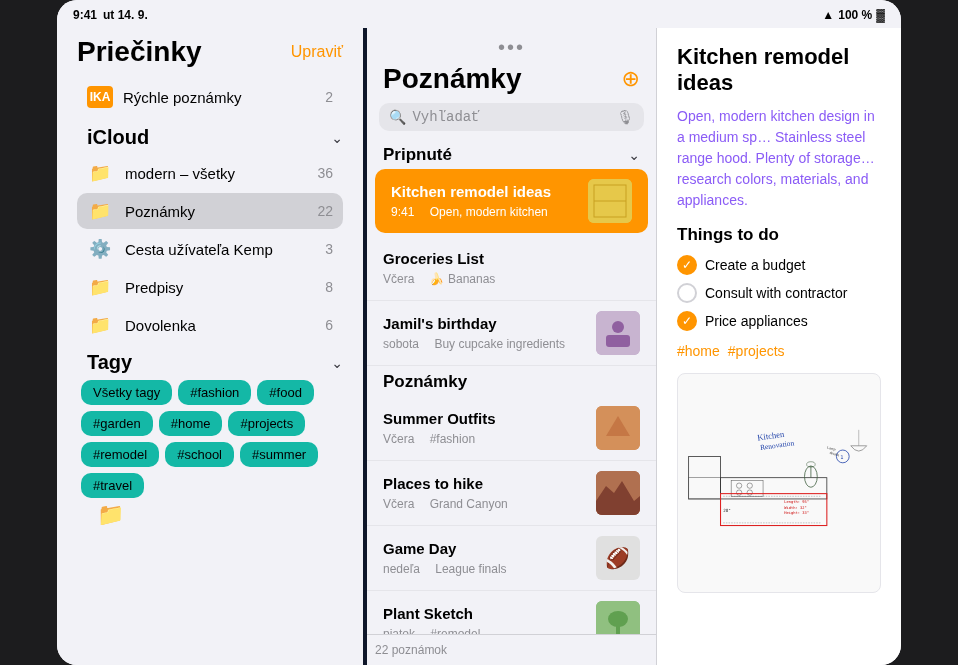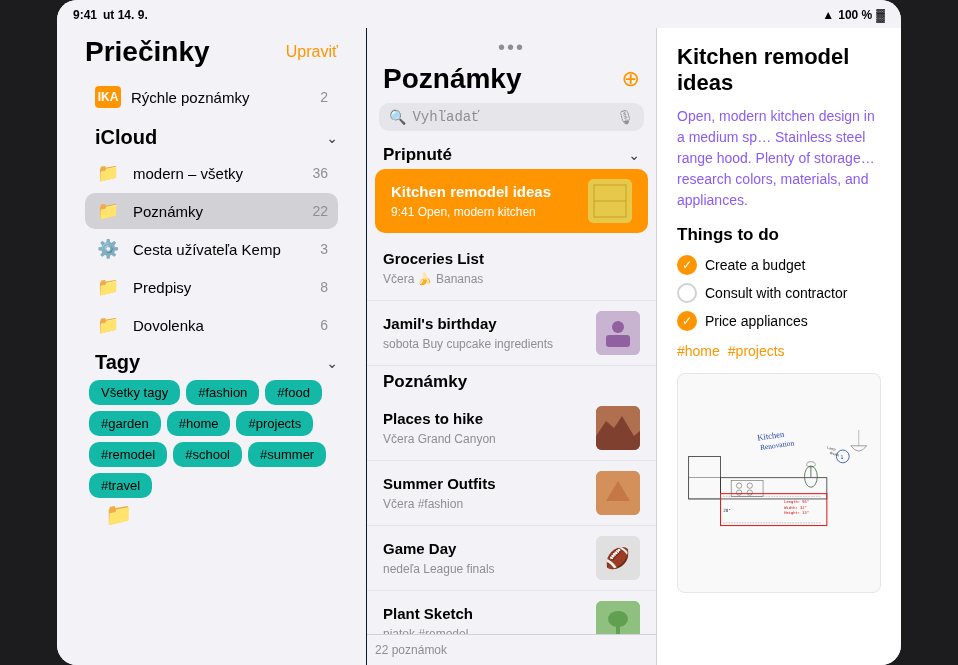--- a/index.html
+++ b/index.html
@@ -36,23 +36,23 @@
     .content-area {
       display: flex;
       flex: 1;
       overflow: hidden;
     }
 
     
     .folders-panel {
       width: 310px;
       background: #f2f2f7;
-      padding: 8px 28px;
+      padding: 8px 20px;
       overflow-y: auto;
-      border-right: 1px solid #0f172a;
+      border-right: 4px solid #0f172a;
       flex-shrink: 0;
     }
     .folders-header {
       display: flex;
       justify-content: space-between;
       align-items: center;
       margin-bottom: 12px;
     }
     .folders-title {
       font-size: 28px;
@@ -202,20 +202,21 @@
     .note-item.pinned-selected .note-date { color: #fff; }
     .note-date {
       font-size: 12px;
       color: #8e8e93;
       display: inline;
     }
     .note-preview {
       font-size: 12px;
       color: #8e8e93;
       display: inline;
+      margin-left: 12px;
     }
     .note-thumbnail {
       width: 44px;
       height: 44px;
       border-radius: 6px;
       background: #e5e5ea;
       margin-left: 8px;
       overflow: hidden;
       display: flex;
       align-items: center;
@@ -462,46 +463,46 @@
             </svg>
           </div>
         </div>
 
         <div class="sub-section-header">
           <span class="sub-section-title">Poznámky</span>
         </div>
 
         <div class="note-item">
           <div class="note-content">
+            <div class="note-title">Summer Outfits</div>
+            <div>
+              <span class="note-date">Včera </span>
+              <span class="note-preview">#fashion</span>
+            </div>
+          </div>
+          <div class="note-thumbnail" style="background:#d4905a;">
+            <svg width="44" height="44" viewBox="0 0 44 44">
+              <rect width="44" height="44" fill="#d4905a" rx="4"></rect>
+              <path d="M10 30 L22 10 L34 30 Z" fill="#c07040" opacity="0.8"></path>
+            </svg>
+          </div>
+        </div>
+
+        <div class="note-item">
+          <div class="note-content">
             <div class="note-title">Places to hike</div>
             <div>
               <span class="note-date">Včera </span>
               <span class="note-preview">Grand Canyon</span>
             </div>
           </div>
           <div class="note-thumbnail" style="background:#b07050;">
             <svg width="44" height="44" viewBox="0 0 44 44">
               <rect width="44" height="44" fill="#b07050" rx="4"></rect>
               <path d="M0 30 L10 15 L18 22 L26 10 L38 30 L44 25 L44 44 L0 44 Z" fill="#804030"></path>
-            </svg>
-          </div>
-        </div>
-
-        <div class="note-item">
-          <div class="note-content">
-            <div class="note-title">Summer Outfits</div>
-            <div>
-              <span class="note-date">Včera </span>
-              <span class="note-preview">#fashion</span>
-            </div>
-          </div>
-          <div class="note-thumbnail" style="background:#d4905a;">
-            <svg width="44" height="44" viewBox="0 0 44 44">
-              <rect width="44" height="44" fill="#d4905a" rx="4"></rect>
-              <path d="M10 30 L22 10 L34 30 Z" fill="#c07040" opacity="0.8"></path>
             </svg>
           </div>
         </div>
 
         <div class="note-item">
           <div class="note-content">
             <div class="note-title">Game Day</div>
             <div>
               <span class="note-date">nedeľa </span>
               <span class="note-preview">League finals</span>

